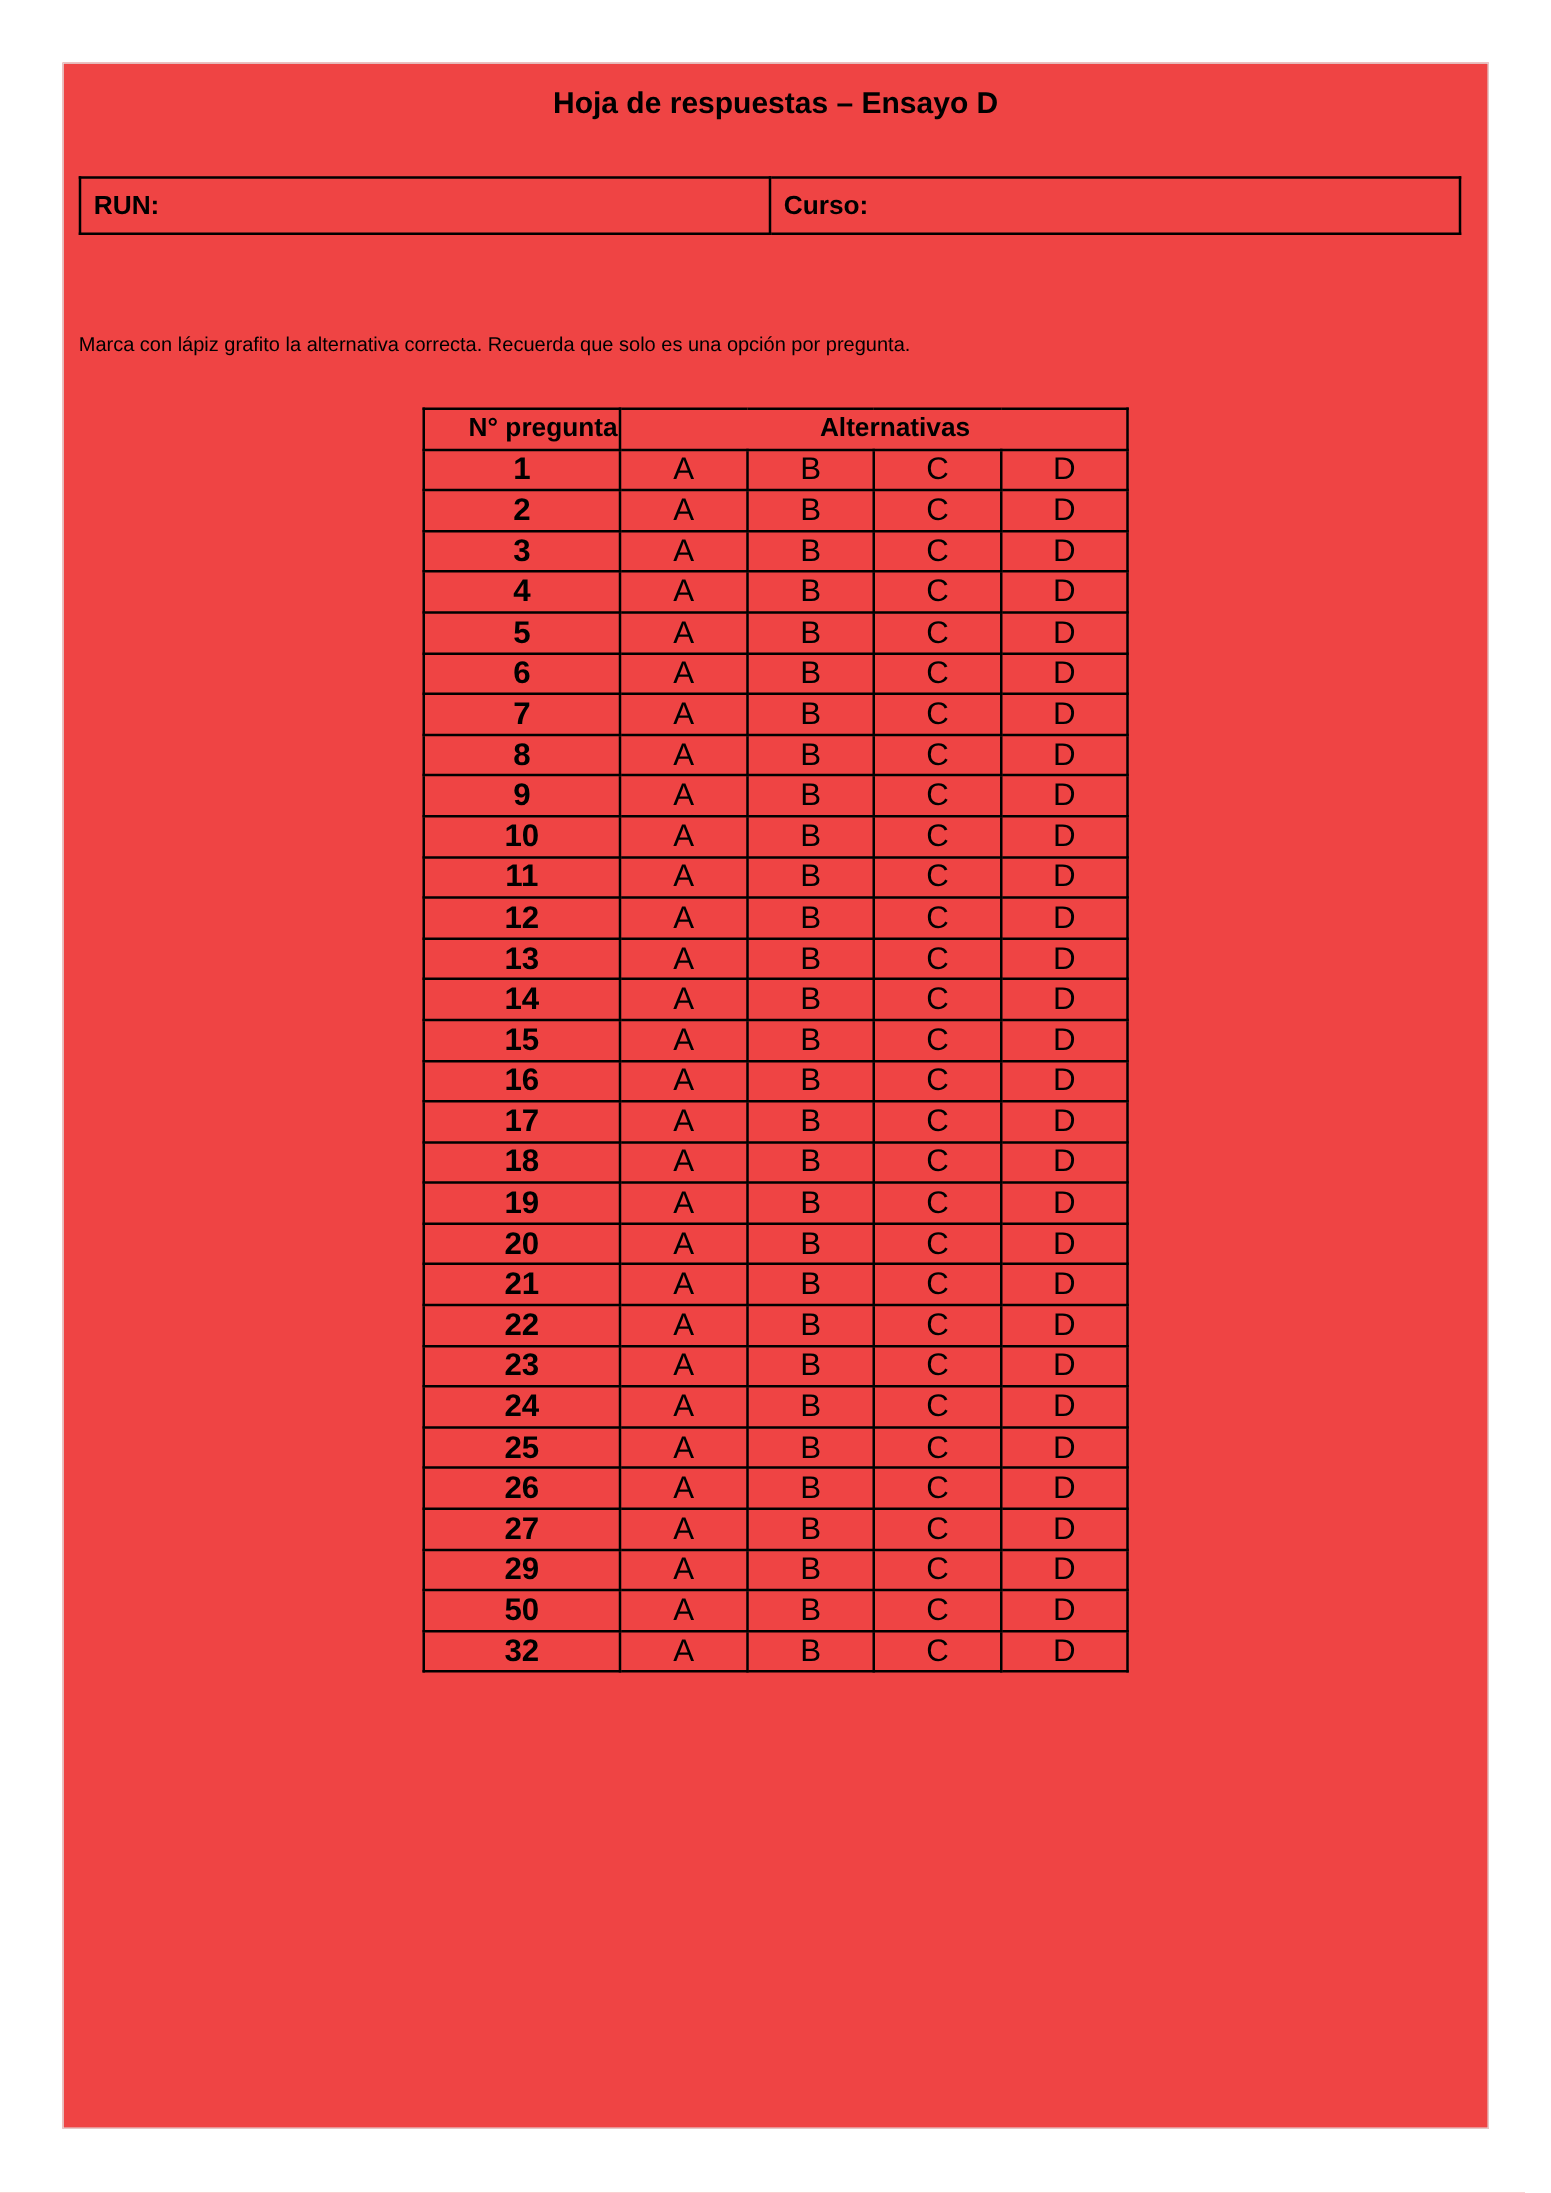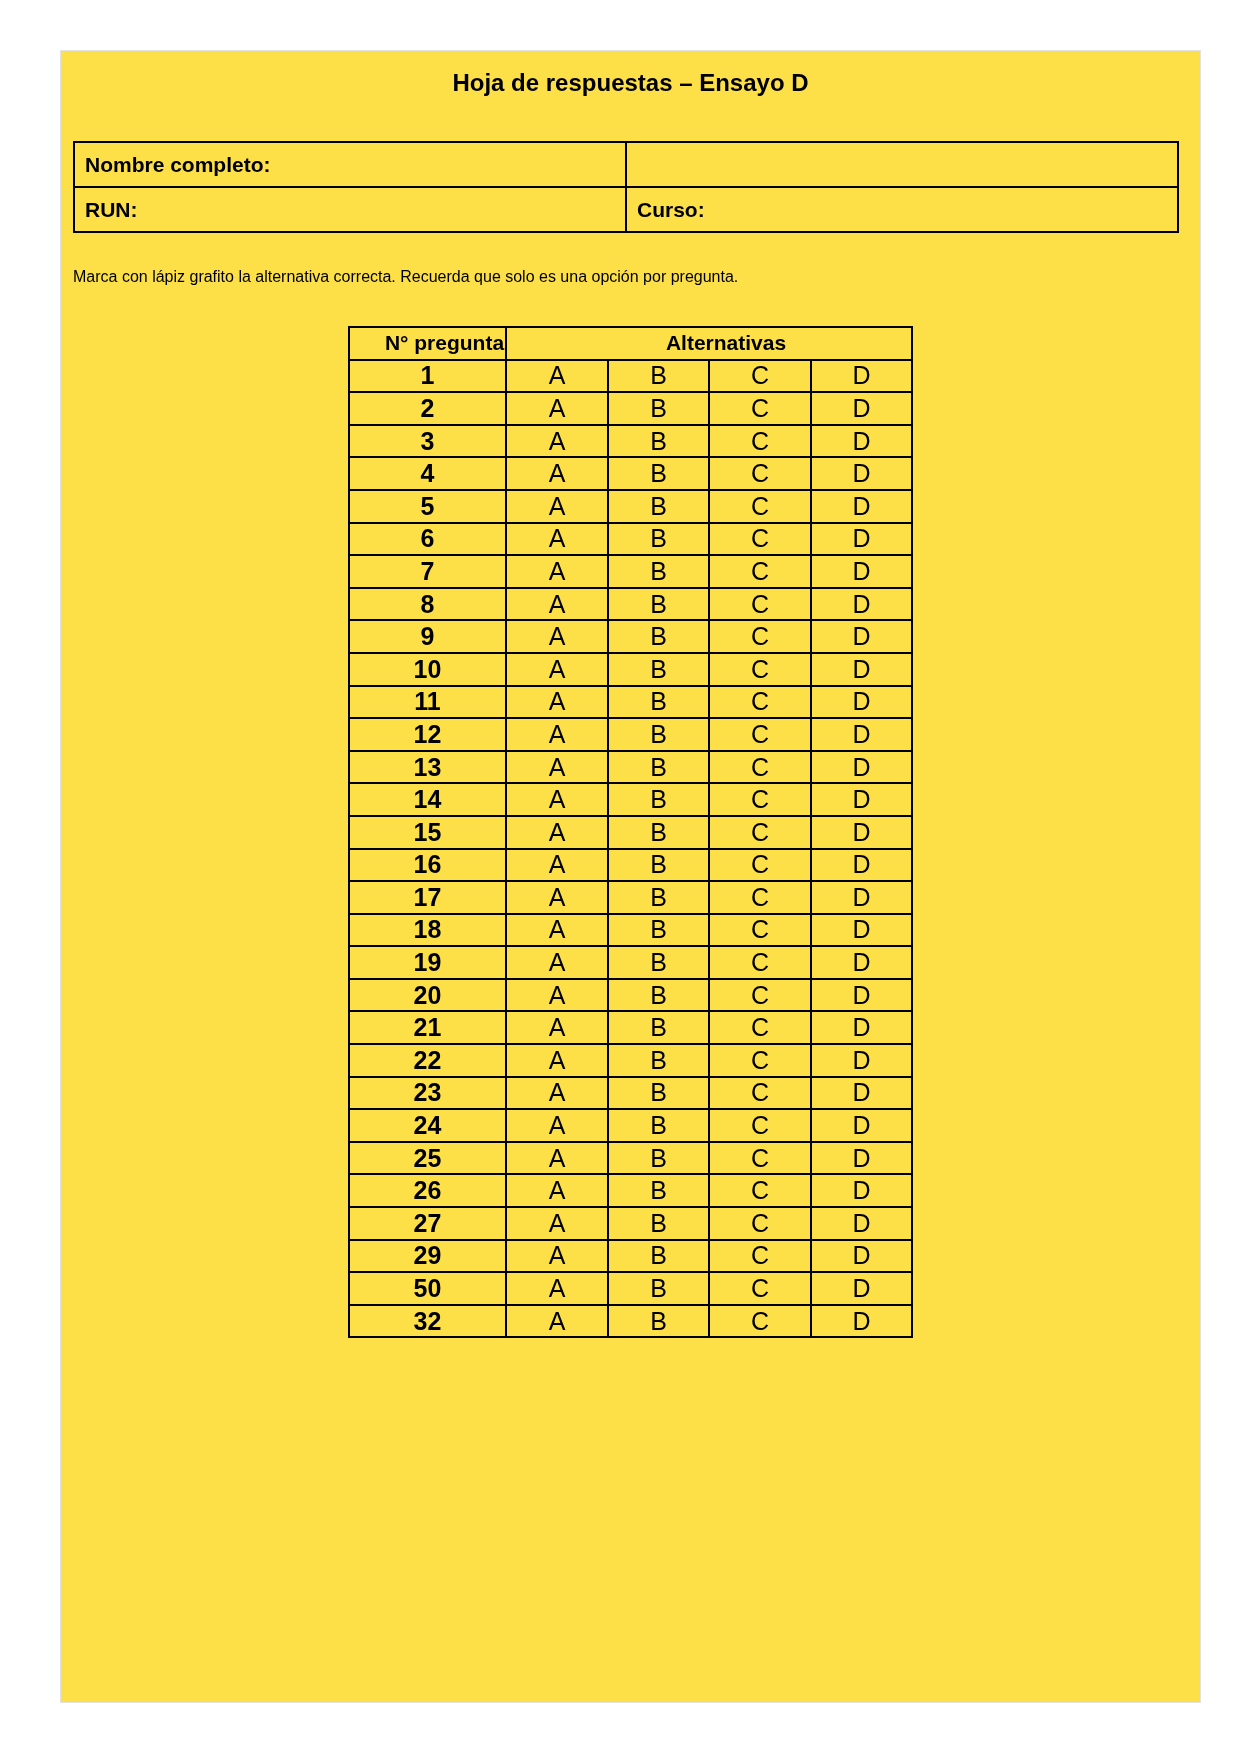--- a/index.html
+++ b/index.html
@@ -10,26 +10,26 @@
   body {
     width: 1241px;
     height: 1754px;
     position: relative;
     font-family: "Liberation Sans", sans-serif;
     color: #000000;
     overflow: hidden;
   }
   .page {
     position: absolute;
-    left: 60px;
+    left: 50px;
     top: 50px;
     width: 1139px;
     height: 1651px;
     border: 1px solid #e2e2e2;
-    background: #fde047;
+    background: #ef4444;
   }
   .title {
     position: absolute;
     left: 0;
     right: 0;
     top: 17px;
     margin: 0;
     text-align: center;
     font-size: 24px;
     font-weight: bold;
@@ -92,24 +92,20 @@
 </style>
 </head>
 <body>
 
 <div class="page">
 
   <h1 class="title">Hoja de respuestas – Ensayo D</h1>
 
   <table class="info-table">
     <tbody>
-      <tr>
-        <td style="width:50%;">Nombre completo:</td>
-        <td style="width:50%;"></td>
-      </tr>
       <tr>
         <td>RUN:</td>
         <td>Curso:</td>
       </tr>
     </tbody>
   </table>
 
   <p class="instruction">Marca con lápiz grafito la alternativa correcta. Recuerda que solo es una opción por pregunta.</p>
 
   <table class="answer-table">

